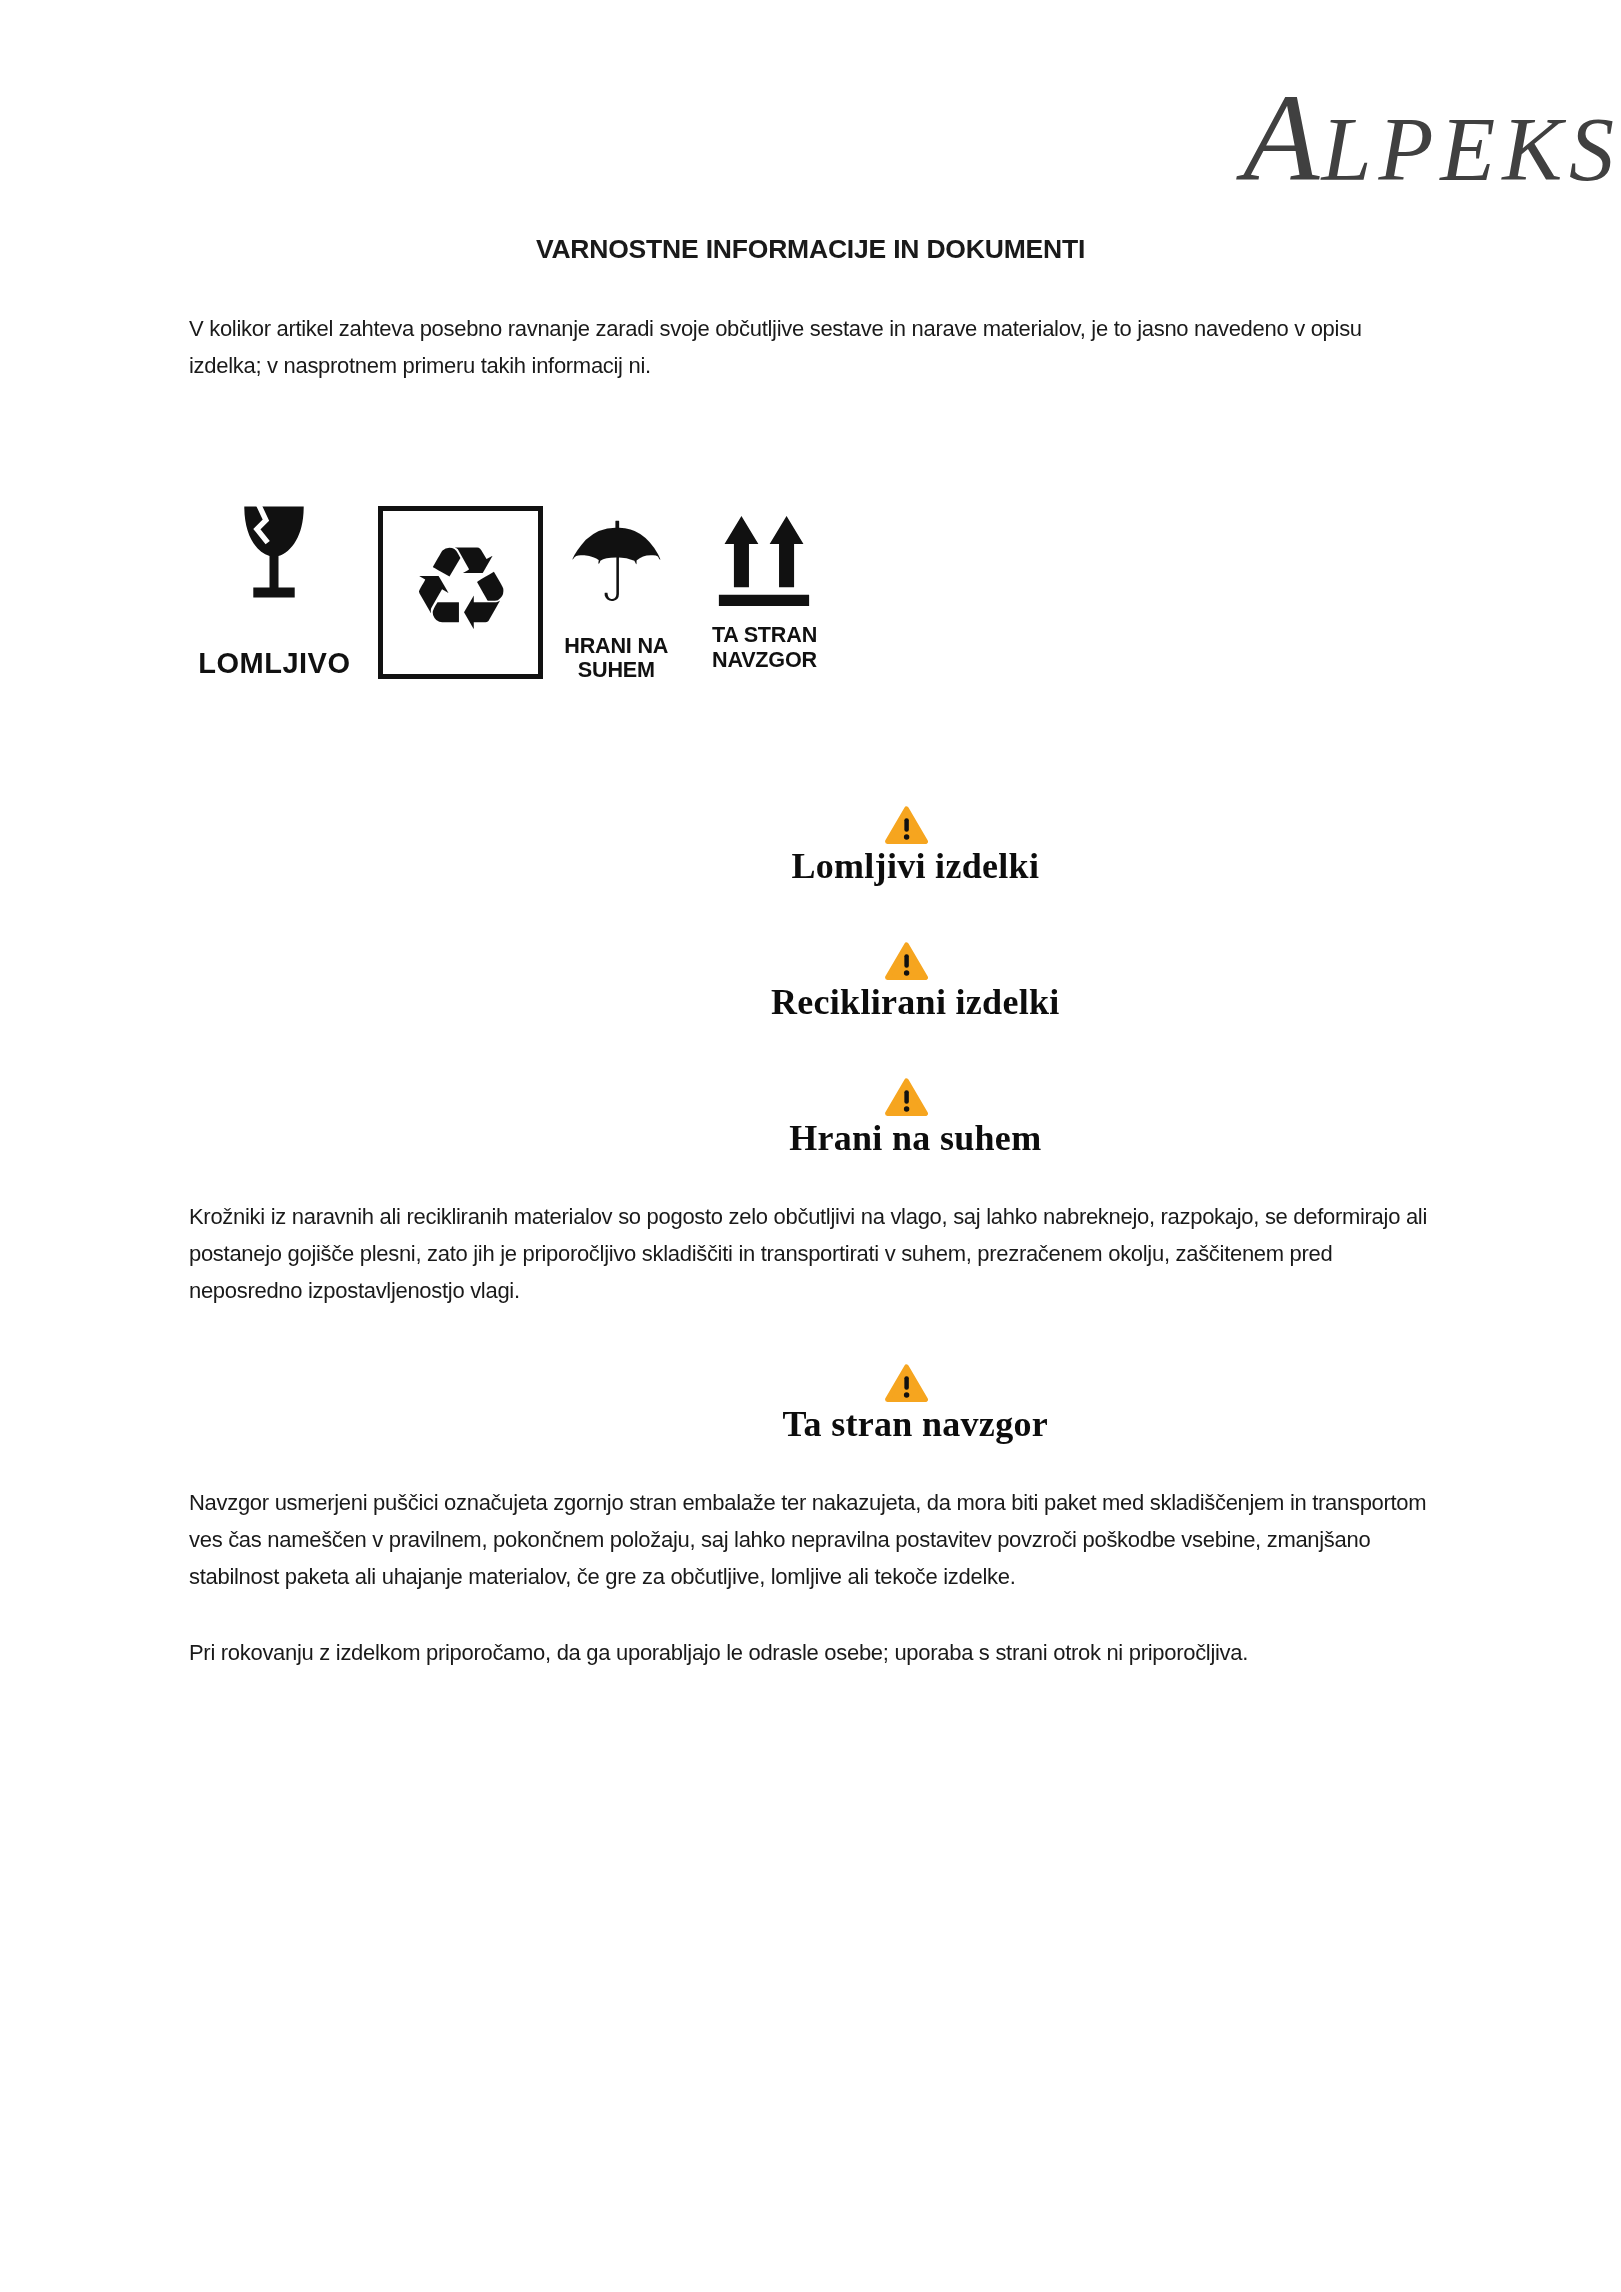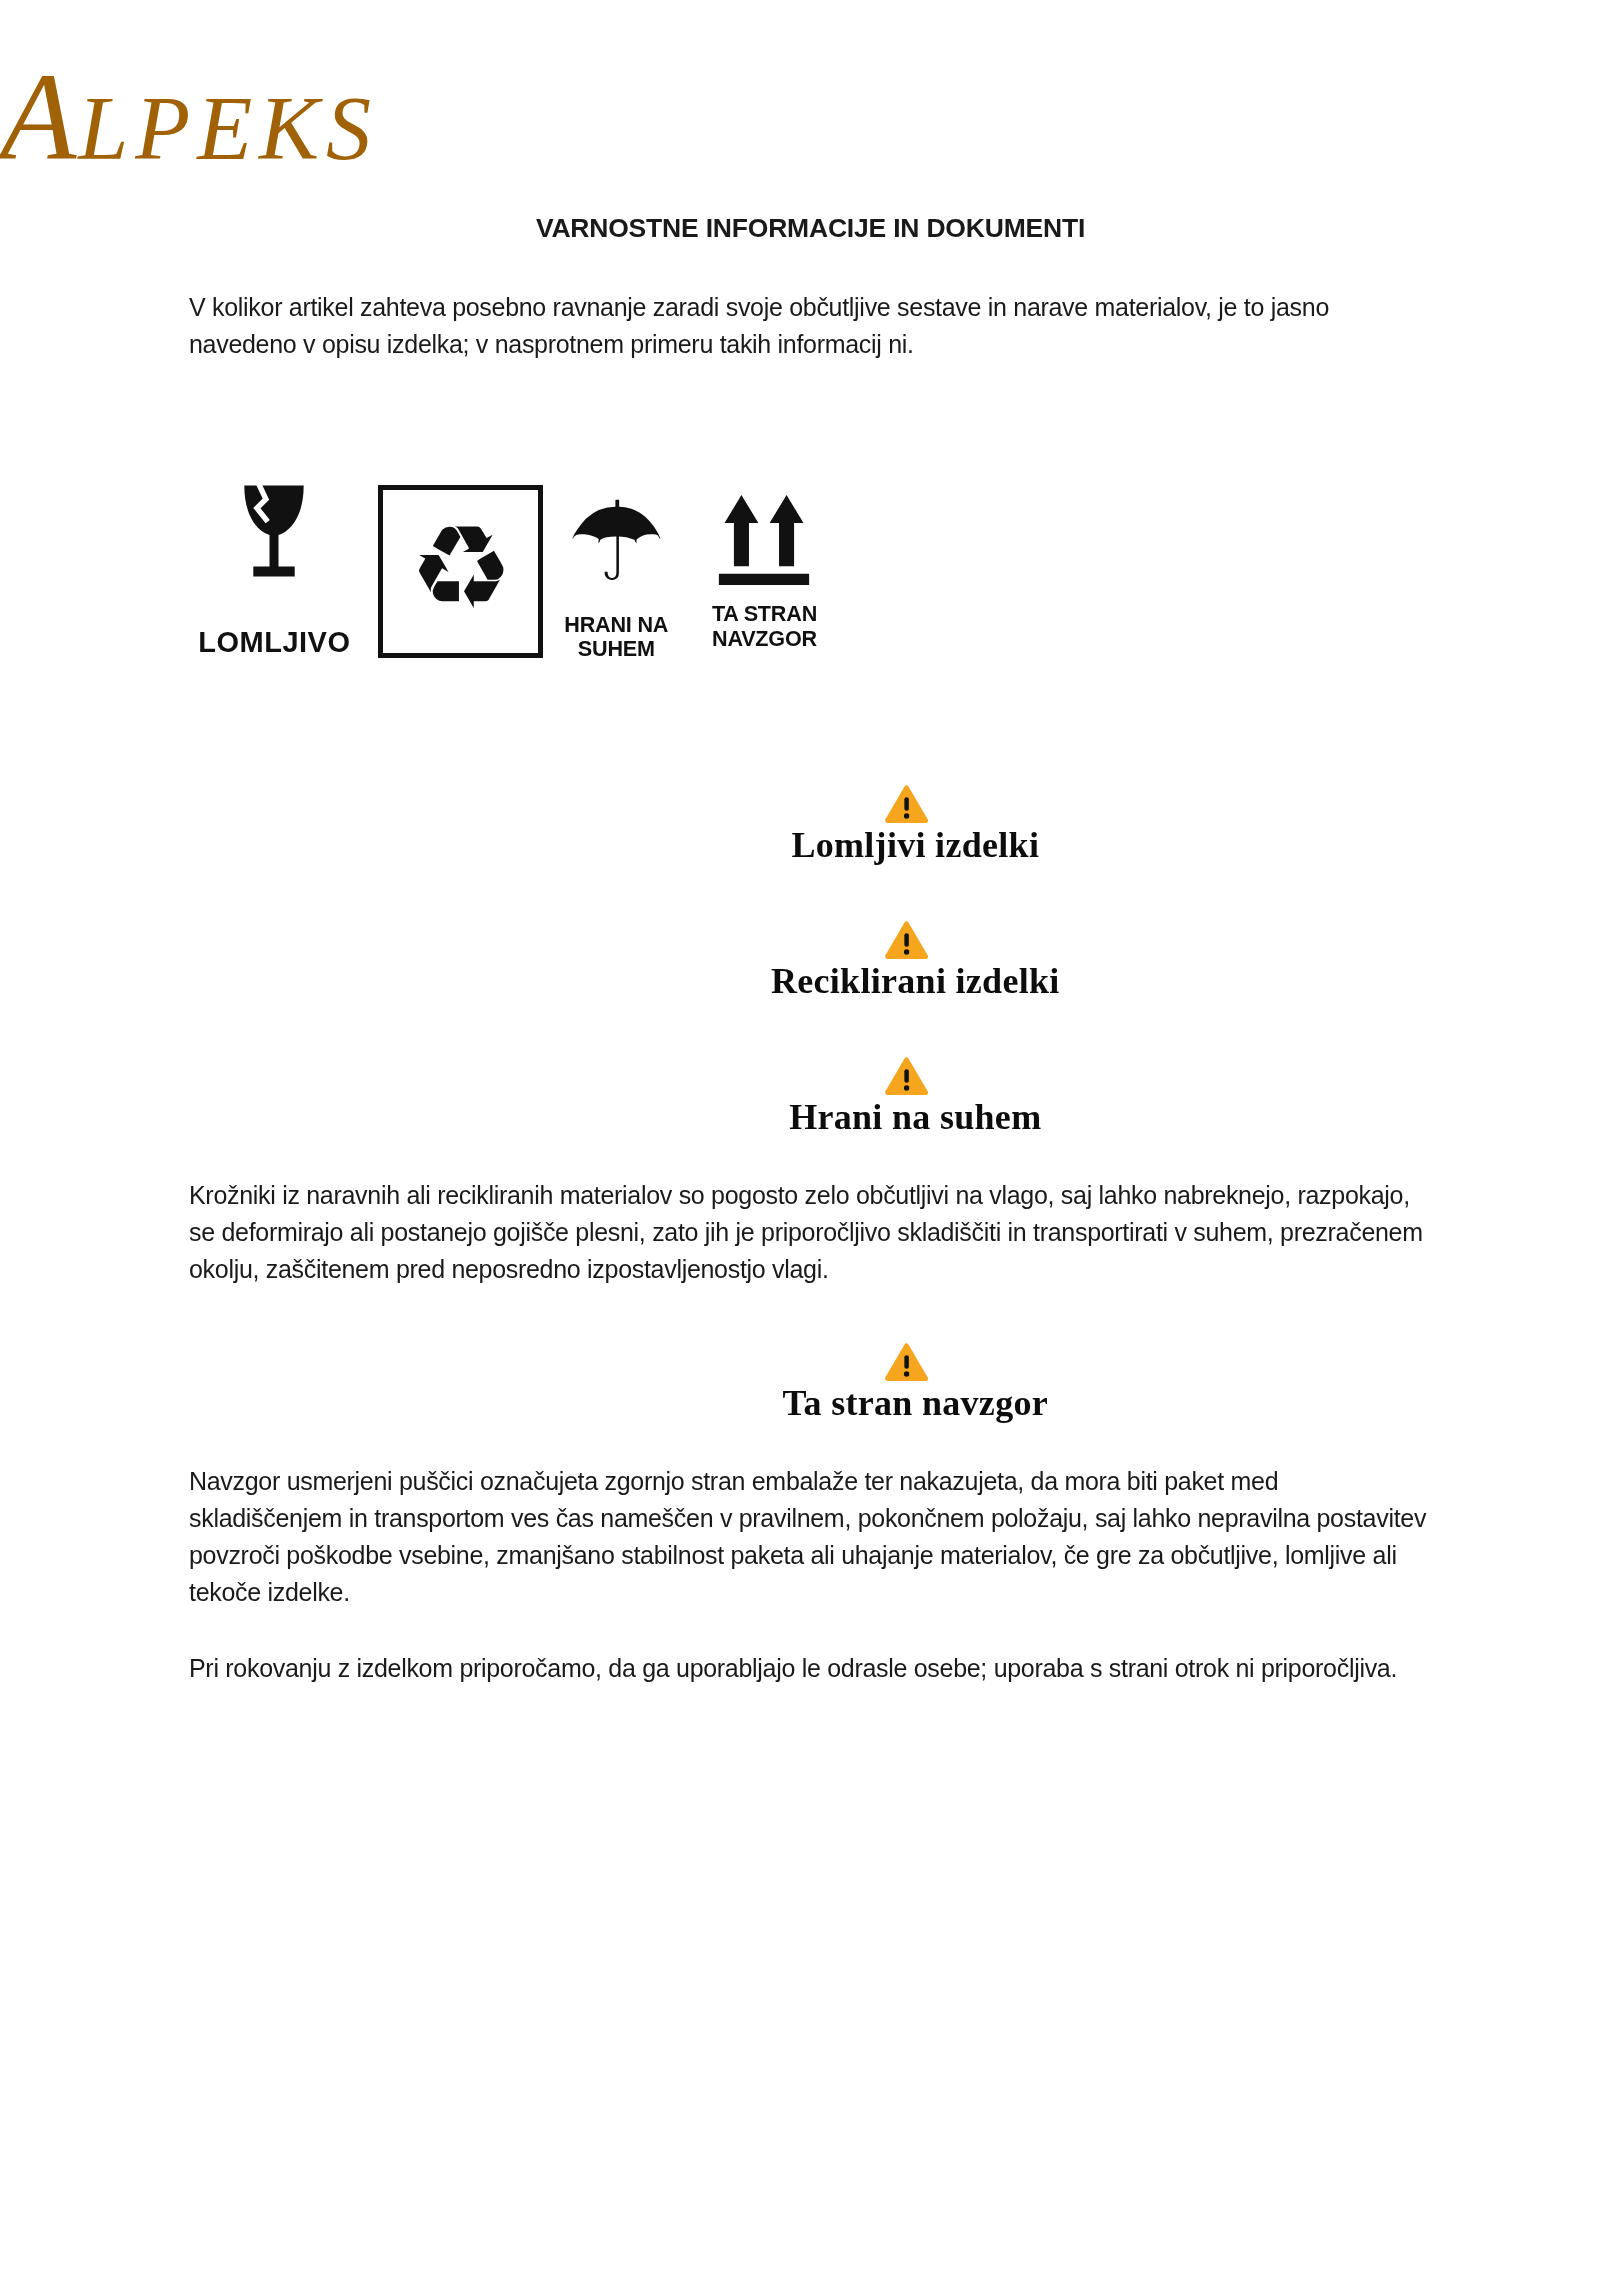--- a/index.html
+++ b/index.html
@@ -12,23 +12,23 @@
     width: 1621px;
     height: 2293px;
     background: #ffffff;
     font-family: "Liberation Sans", sans-serif;
     color: #1a1a1a;
     overflow: hidden;
   }
 
   
   .logo {
-    padding-top: 55px;
-    text-align: left;
-    color: #a16207;
+    padding-top: 76px;
+    text-align: right;
+    color: #404040;
     font-family: "Liberation Serif", serif;
     font-style: italic;
     line-height: 1;
     white-space: nowrap;
   }
   .logo-first {
     font-size: 125px;
     letter-spacing: 2px;
   }
   .logo-rest {
@@ -42,21 +42,21 @@
     text-align: center;
     font-size: 26.5px;
     font-weight: bold;
     letter-spacing: -0.2px;
   }
 
   
   .copy {
     width: 1243px;
     margin: 0 auto;
-    font-size: 25px;
+    font-size: 22px;
     line-height: 37px;
     letter-spacing: -0.3px;
   }
   .intro { margin-top: 45px; }
 
   
   .icons-row {
     display: flex;
     align-items: flex-start;
     margin: 120px 0 0 190px;

